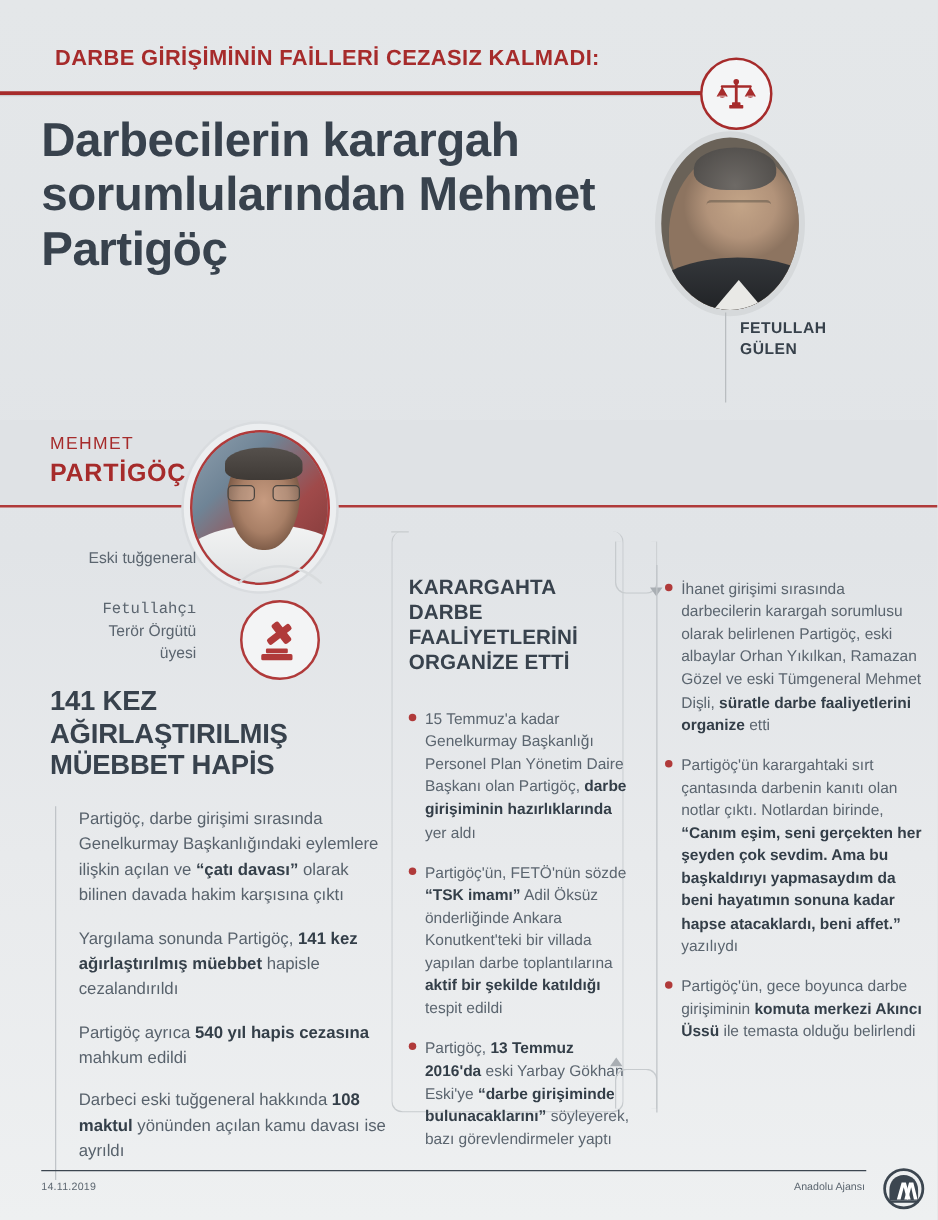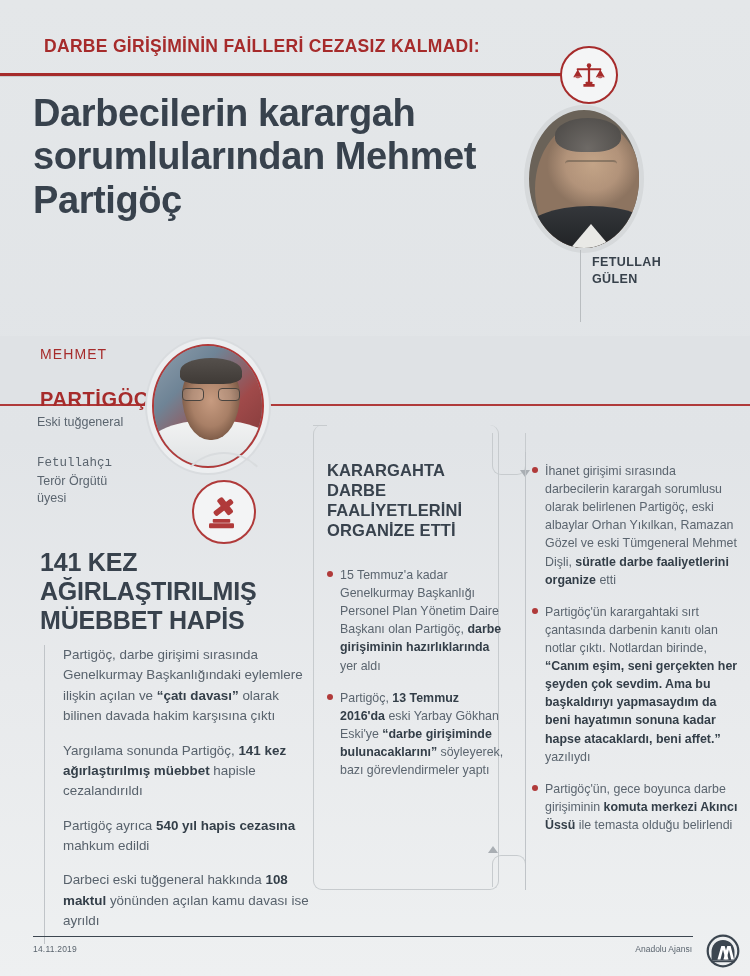--- a/index.html
+++ b/index.html
@@ -146,21 +146,20 @@
     position: absolute;
     left: 40px; top: 346px;
     font-size: 14px; letter-spacing: 1.1px;
     color: #a62b2b;
   }
   .p-last {
     position: absolute;
     left: 40px; top: 368px;
     font-size: 20px; font-weight: bold; letter-spacing: .6px;
     color: #a62b2b;
-    margin-top: 20px;
   }
   .partigoc-photo {
     position: absolute;
     left: 152px; top: 344px;
     width: 112px; height: 124px;
     border-radius: 50%;
     border: 2px solid #b03a3a;
     overflow: hidden;
     box-shadow: 0 0 0 5px #eceef0, 0 0 0 7px #d9dcdf;
     background:#8d9aa6;
@@ -188,24 +187,25 @@
     position:absolute; left:28px; top:42px; width:58px; height:13px;
   }
   .partigoc-photo .ph-glass i {
     position:absolute; width:22px; height:13px; border:1.6px solid #4a443f;
     border-radius:4px; background: rgba(255,255,255,.12);
   }
   .partigoc-photo .ph-glass i:first-child { left:0; }
   .partigoc-photo .ph-glass i:last-child { right:0; }
   .p-sub {
     position: absolute;
-    left: 37px; top: 414px;
+    left: 37px; top: 438px;
     width: 120px;
     font-size: 12.5px; line-height: 1.42;
     color: #5b656f;
+    text-align: right;
   }
   .p-sub .l2 { margin-top: 23px; font-family: Liberation Mono, monospace; }
   
   .gavel-badge {
     position: absolute;
     left: 192px; top: 480px;
     width: 64px; height: 64px;
     border-radius: 50%;
     background: #f3f4f5;
     border: 2px solid #b03a3a;
@@ -221,21 +221,21 @@
     border-bottom-color: transparent;
     border-left-color: transparent;
     border-right-color: transparent;
     transform: rotate(0deg);
   }
   
   .col-left-title {
     position: absolute;
     left: 40px; top: 548px;
     width: 270px;
-    font-size: 25px; font-weight: bold; line-height: 1.16;
+    font-size: 22px; font-weight: bold; line-height: 1.16;
     color: #38424d; letter-spacing: -.2px;
   }
   .col-left-list {
     position: absolute;
     left: 44px; top: 645px;
     width: 266px;
     padding-left: 18px;
     border-left: 1px solid #c0c4c8;
   }
   .col-left-list li {
@@ -444,20 +444,21 @@
       <li><span>Yargılama sonunda Partigöç, </span><b>141 kez ağırlaştırılmış müebbet</b><span> hapisle cezalandırıldı</span></li>
       <li><span>Partigöç ayrıca </span><b>540 yıl hapis cezasına</b><span> mahkum edildi</span></li>
       <li><span>Darbeci eski tuğgeneral hakkında </span><b>108 maktul</b><span> yönünden açılan kamu davası ise ayrıldı</span></li>
     </ul>
 
   <div class="mid-box"></div>
   <div class="mid-box-top-l"></div>
   <div class="mid-title">KARARGAHTA DARBE FAALİYETLERİNİ ORGANİZE ETTİ</div>
   <ul class="mid-list">
       <li><span>15 Temmuz'a kadar Genelkurmay Başkanlığı Personel Plan Yönetim Daire Başkanı olan Partigöç, </span><b>darbe girişiminin hazırlıklarında</b><span> yer aldı</span></li>
+      <li><span>Partigöç'ün, FETÖ'nün sözde </span><b>“TSK imamı”</b><span> Adil Öksüz önderliğinde Ankara Konutkent'teki bir villada yapılan darbe toplantılarına </span><b>aktif bir şekilde katıldığı</b><span> tespit edildi</span></li>
       <li><span>Partigöç, </span><b>13 Temmuz 2016'da</b><span> eski Yarbay Gökhan Eski'ye </span><b>“darbe girişiminde bulunacaklarını”</b><span> söyleyerek, bazı görevlendirmeler yaptı</span></li>
     </ul>
 
   <div class="conn-top"></div>
   <div class="conn-top-arrow"></div>
   <div class="conn-bot"></div>
   <div class="conn-bot-arrow"></div>
 
   <div class="right-rail"></div>
   <ul class="right-list">

